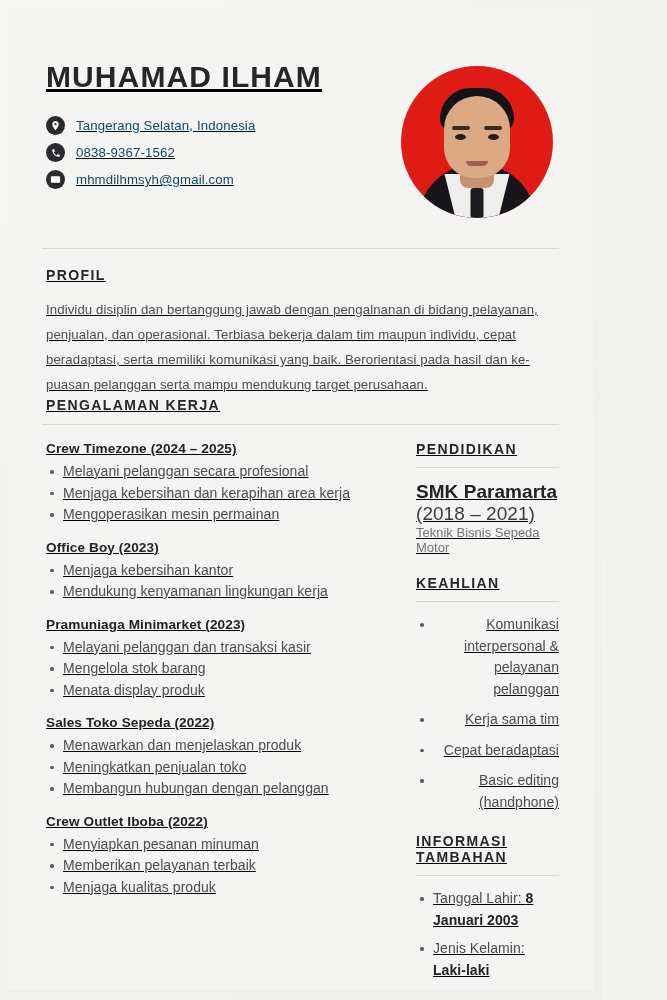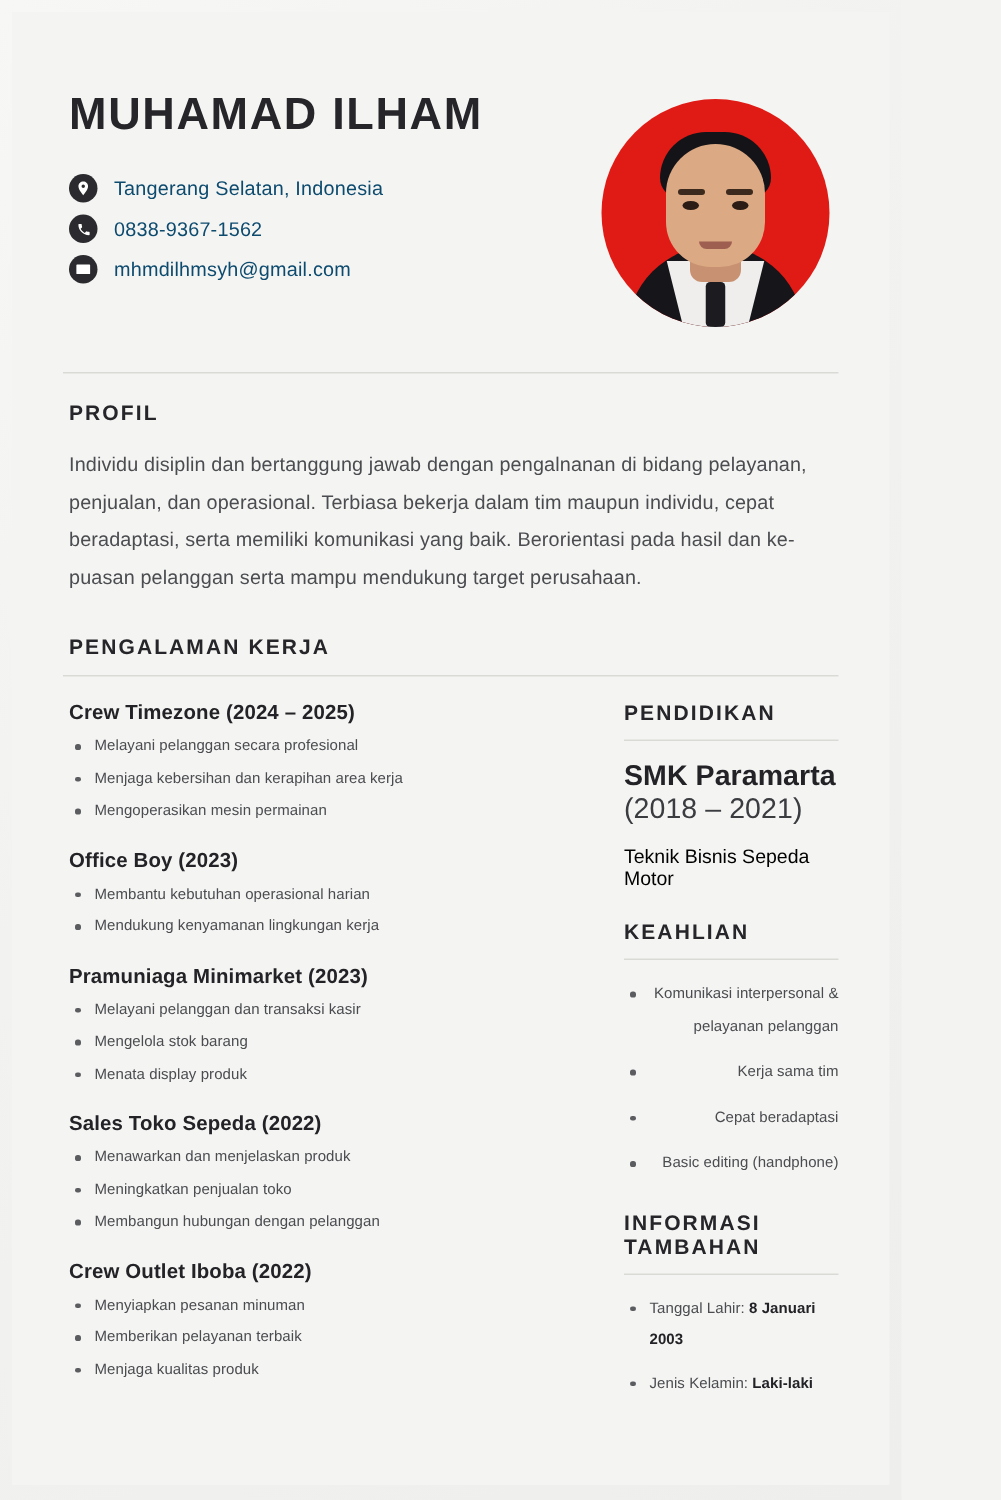--- a/index.html
+++ b/index.html
@@ -15,20 +15,21 @@
     -webkit-font-smoothing: antialiased;
     overflow: hidden;
   }
 
   .page {
     position: relative;
     width: 601px;
     height: 1000px;
     background: linear-gradient(135deg, #f7f7f5 0%, #f2f2f0 40%, #eeeeec 100%);
     padding: 8px 8px 10px 8px;
+    text-decoration: underline;
   }
 
   .sheet {
     position: relative;
     width: 100%;
     height: 100%;
     background: #f4f4f2;
     padding: 28px 34px 0 34px;
   }
 
@@ -155,21 +156,21 @@
 
   .profile-text {
     margin: 14px 4px 0 4px;
     font-size: 13.2px;
     line-height: 25px;
     color: #4a4c50;
     letter-spacing: .1px;
     max-width: 580px;
   }
 
-  .exp-head { margin-top: 26px; }
+  .exp-head { }
   .exp-head .sec-title { margin-left: 4px; }
   .exp-head .rule { margin-top: 11px; }
 
   
   .cols {
     display: flex;
     margin-top: 16px;
   }
   .col-left  { width: 340px; flex: 0 0 340px; padding-left: 4px; }
   .col-right { flex: 1 1 auto; padding-left: 34px; }
@@ -180,21 +181,21 @@
     font-weight: 700;
     color: #232327;
     letter-spacing: .1px;
     margin-bottom: 5px;
   }
 
   ul.bullets { list-style: none; }
   ul.bullets li {
     position: relative;
     padding-left: 17px;
-    font-size: 10px;
+    font-size: 14px;
     line-height: 21.5px;
     color: #4a4c50;
     letter-spacing: .05px;
   }
   ul.bullets li::before {
     content: "";
     position: absolute;
     left: 4px;
     top: 9px;
     width: 3.5px;
@@ -207,23 +208,23 @@
   .r-sec .rule { margin-top: 10px; }
 
   .edu-line1 {
     margin-top: 13px;
     font-size: 19px;
     color: #3a3c40;
     letter-spacing: .05px;
   }
   .edu-line1 b { font-weight: 700; color: #232327; }
   .edu-line2 {
-    margin-top: 12px;
+    margin-top: 0;
     font-size: 13px;
-    color: #000000;
+    color: #737373;
   }
 
   .skills { margin-top: 12px; text-align: right; }
   .skills li { line-height: 21px; margin-bottom: 9px; font-size: 12.9px; }
 
   .addinfo { margin-top: 12px; }
   .addinfo li { margin-bottom: 7px; font-size: 12.9px; }
   .addinfo li b { font-weight: 700; color: #232327; text-align: center; }
 </style>
 </head>
@@ -304,21 +305,21 @@
               <div class="job-title">Crew Timezone (2024 – 2025)</div>
               <ul class="bullets">
                 <li>Melayani pelanggan secara profesional</li>
                 <li>Menjaga kebersihan dan kerapihan area kerja</li>
                 <li>Mengoperasikan mesin permainan</li>
               </ul>
             </div>
             <div class="job">
               <div class="job-title">Office Boy (2023)</div>
               <ul class="bullets">
-                <li>Membantu kebutuhan operasional harian</li>
+                <li>Menjaga kebersihan kantor</li>
                 <li>Mendukung kenyamanan lingkungan kerja</li>
               </ul>
             </div>
             <div class="job">
               <div class="job-title">Pramuniaga Minimarket (2023)</div>
               <ul class="bullets">
                 <li>Melayani pelanggan dan transaksi kasir</li>
                 <li>Mengelola stok barang</li>
                 <li>Menata display produk</li>
               </ul>

